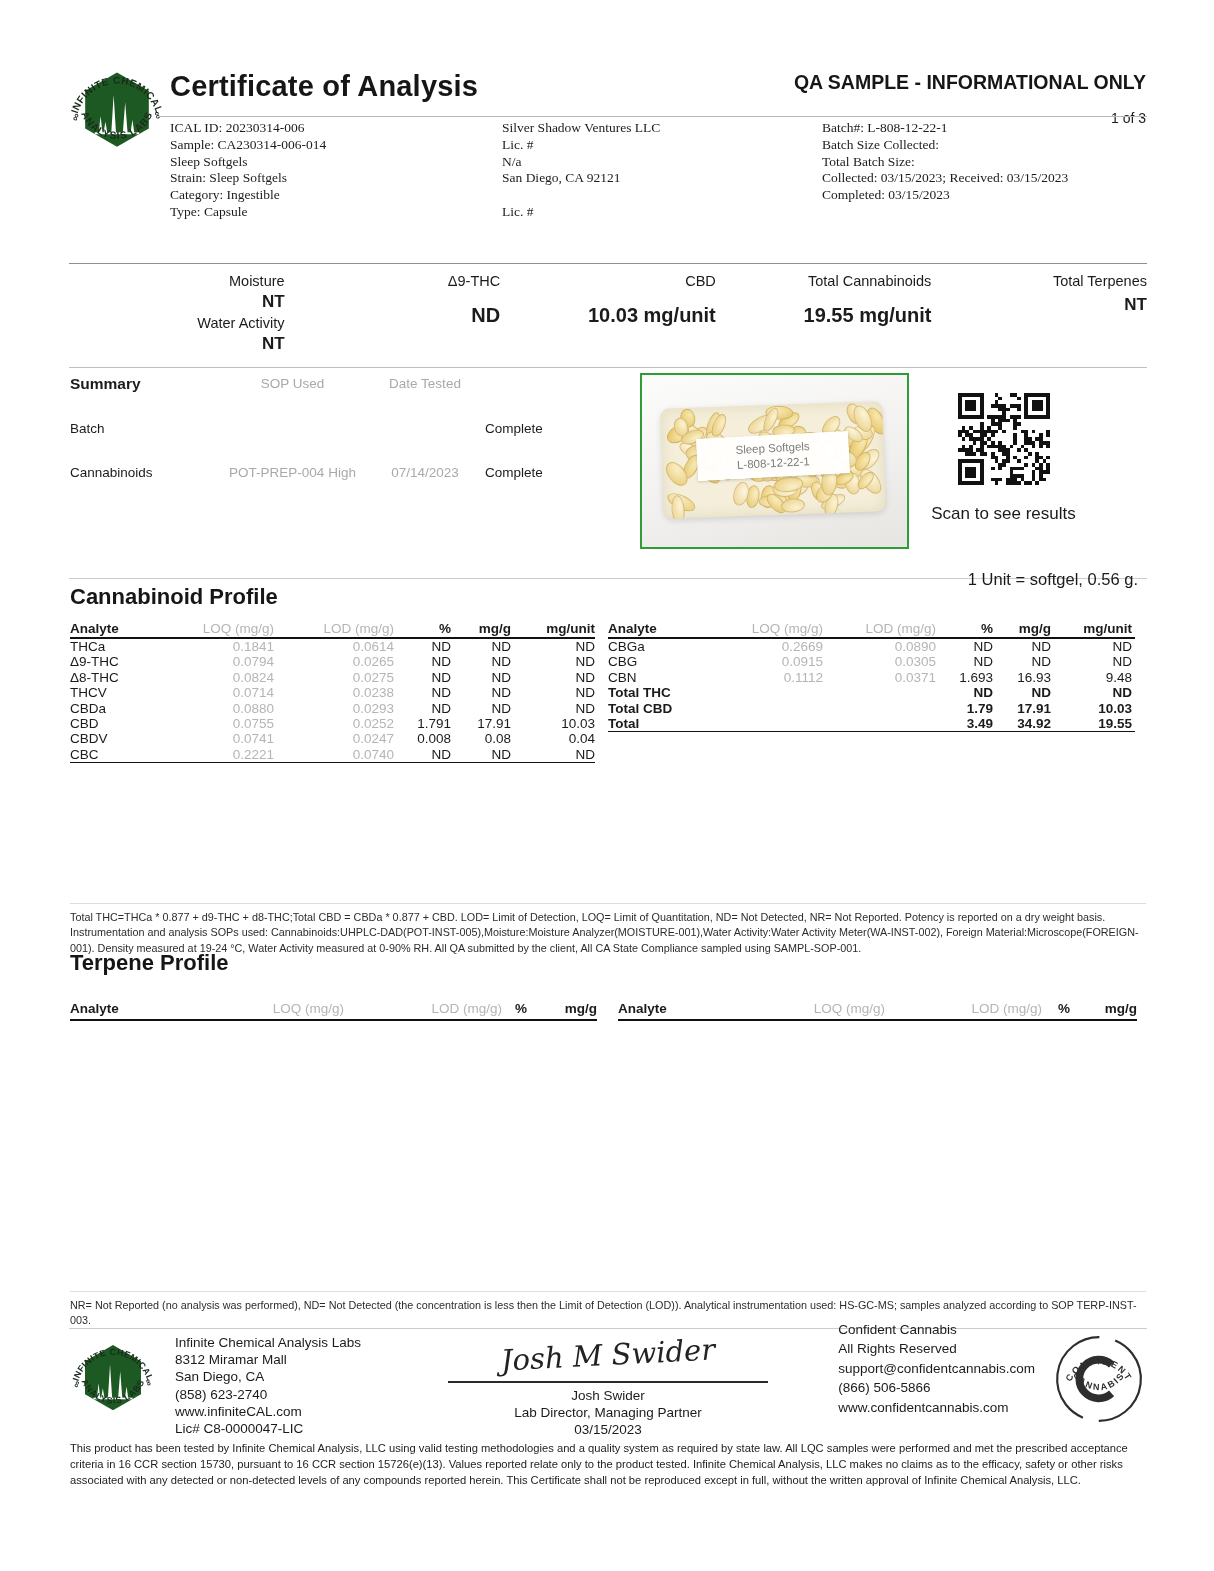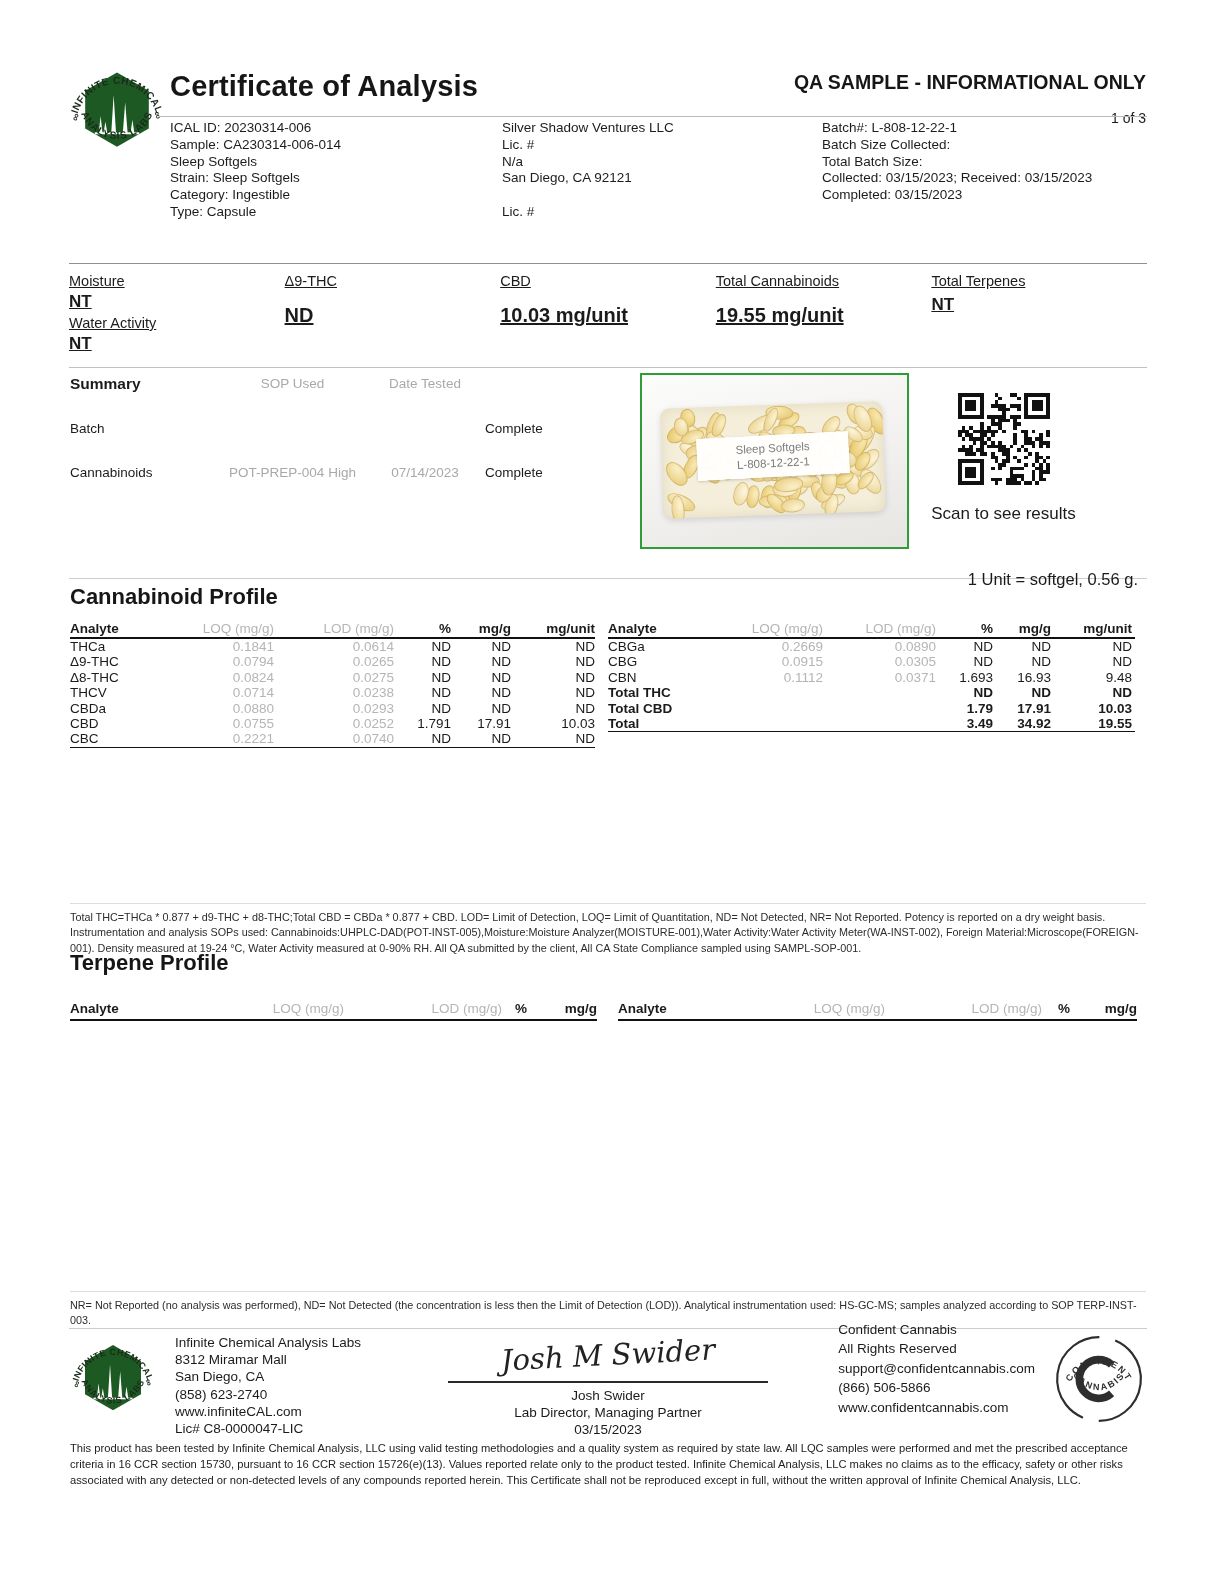--- a/index.html
+++ b/index.html
@@ -6,29 +6,29 @@
   body{width:1214px;height:1571px;position:relative;font-family:"Liberation Sans","DejaVu Sans",sans-serif;color:#1b1b1b;}
   .page{position:absolute;inset:0;background:#fff;overflow:hidden;}
 
   
   .logo-top{position:absolute;left:68px;top:60px;width:98px;height:108px;}
   .hdr-title{position:absolute;left:170px;top:70px;font-size:29px;font-weight:600;letter-spacing:.2px;color:#161616;}
   .qa{position:absolute;right:68px;top:71px;text-align:right;}
   .qa-main{font-size:19.5px;font-weight:700;color:#161616;}
   .qa-page{font-size:14px;margin-top:16px;}
   .hdr-line{position:absolute;left:159px;right:67px;top:116px;border-top:1px solid #b9b9b9;}
-  .info-col{position:absolute;top:120px;font-size:13.5px;line-height:16.8px;color:#1c1c1c;}
+  .info-col{position:absolute;top:120px;font-size:13.5px;line-height:16.8px;color:#1c1c1c;font-family:Liberation Serif, serif;}
   .col-sample{left:170px;}
   .col-client{left:502px;}
   .col-batch{left:822px;}
   .info-col .tline{min-height:16.8px;white-space:nowrap;}
 
   
   .summary-strip{position:absolute;left:69px;right:67px;top:263px;height:103px;border-top:1.5px solid #8f8f8f;border-bottom:1px solid #c0c0c0;display:flex;}
-  .sum-col{flex:1;text-align:left;padding-top:9px;text-decoration:underline;}
+  .sum-col{flex:1;text-align:right;padding-top:9px;}
   .sum-label{font-size:14.5px;}
   .sum-label-2{font-size:14.5px;margin-top:3px;}
   .sum-value-sm{font-size:17px;font-weight:700;margin-top:3px;}
   .sum-value-lg{font-size:20px;font-weight:700;margin-top:15px;}
   .sum-value-md{font-size:17px;font-weight:700;margin-top:6px;}
 
   
   .summary-sec{position:absolute;left:70px;top:376px;width:570px;font-size:13.5px;line-height:16.5px;}
   .sgrid{display:grid;grid-template-columns:150px 145px 120px auto;}
   .sum-title{font-size:15.5px;font-weight:700;}
@@ -545,20 +545,28 @@
         </div>
         <div class="crow">
           <span>CBD</span>
           <span class="num gray">0.0755</span>
           <span class="num gray">0.0252</span>
           <span class="num">1.791</span>
           <span class="num">17.91</span>
           <span class="num">10.03</span>
         </div>
         <div class="crow">
+          <span>CBDV</span>
+          <span class="num gray">0.0741</span>
+          <span class="num gray">0.0247</span>
+          <span class="num">0.008</span>
+          <span class="num">0.08</span>
+          <span class="num">0.04</span>
+        </div>
+        <div class="crow">
           <span>CBC</span>
           <span class="num gray">0.2221</span>
           <span class="num gray">0.0740</span>
           <span class="num">ND</span>
           <span class="num">ND</span>
           <span class="num">ND</span>
         </div>
       </div>
   </div>
 

